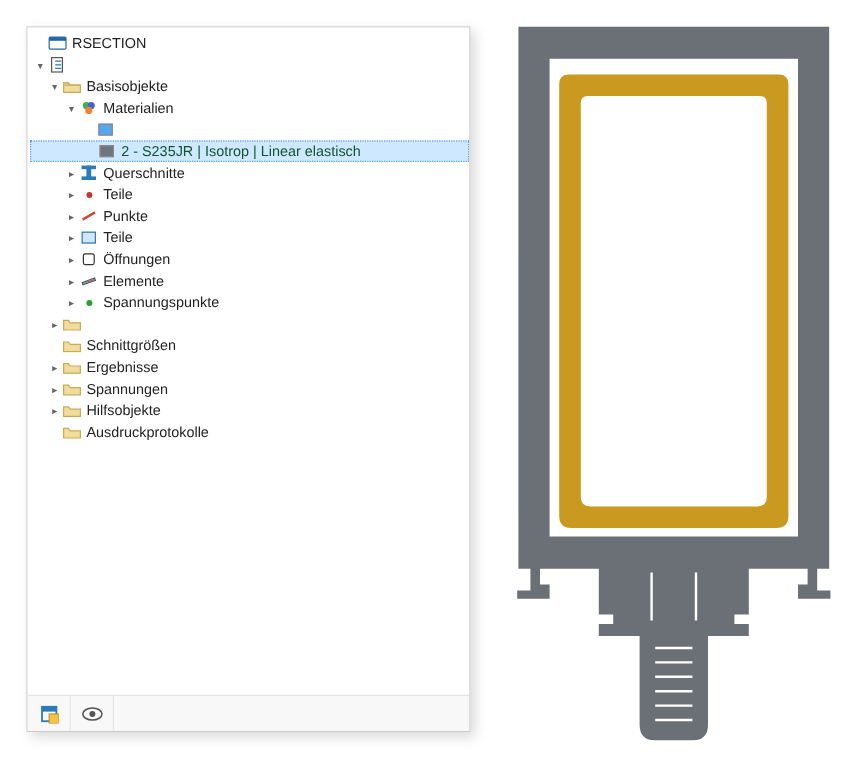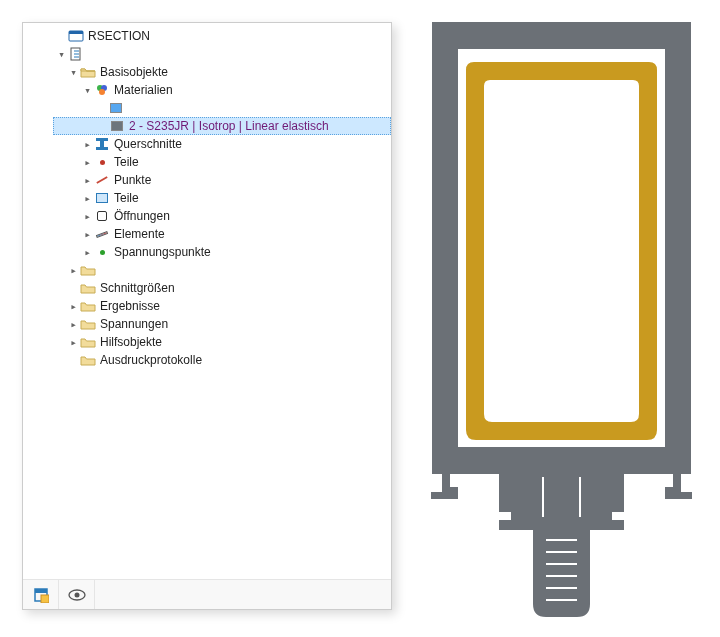--- a/index.html
+++ b/index.html
@@ -64,21 +64,20 @@
     display: flex; align-items: center; justify-content: center;
     border-right: 1px solid #e5e5e5;
     cursor: pointer;
   }
   .node {
     display: flex;
     align-items: center;
     height: 18px;
     padding-right: 2px;
     white-space: nowrap;
-    margin-left: 28px;
   }
   .node .toggle {
     width: 13px;
     text-align: center;
     color: #666;
     font-size: 11px;
     cursor: pointer;
     user-select: none;
     font-family: Consolas, monospace;
   }
@@ -91,21 +90,21 @@
   }
   .node .label {
     font-size: 12px;
   }
   .node.bold .label { font-weight: bold; }
   .node.selected {
     background: #cde8ff;
     border: 1px dotted #5aa3e0;
     height: 18px;
   }
-  .node.selected .label { color: #701a75; }
+  .node.selected .label { color: #14532d; }
   
   .d0 { padding-left: 2px; }
   .d1 { padding-left: 14px; }
   .d2 { padding-left: 28px; }
   .d3 { padding-left: 42px; }
   
   .folder-icon { fill: #f2dc9b; stroke: #c8ac55; stroke-width:1; }
   .swatch { width: 12px; height: 10px; border: 1px solid #888; }
   .swatch.blue { background: #57a7f0; }
   .swatch.gray { background: #6c757d; }

